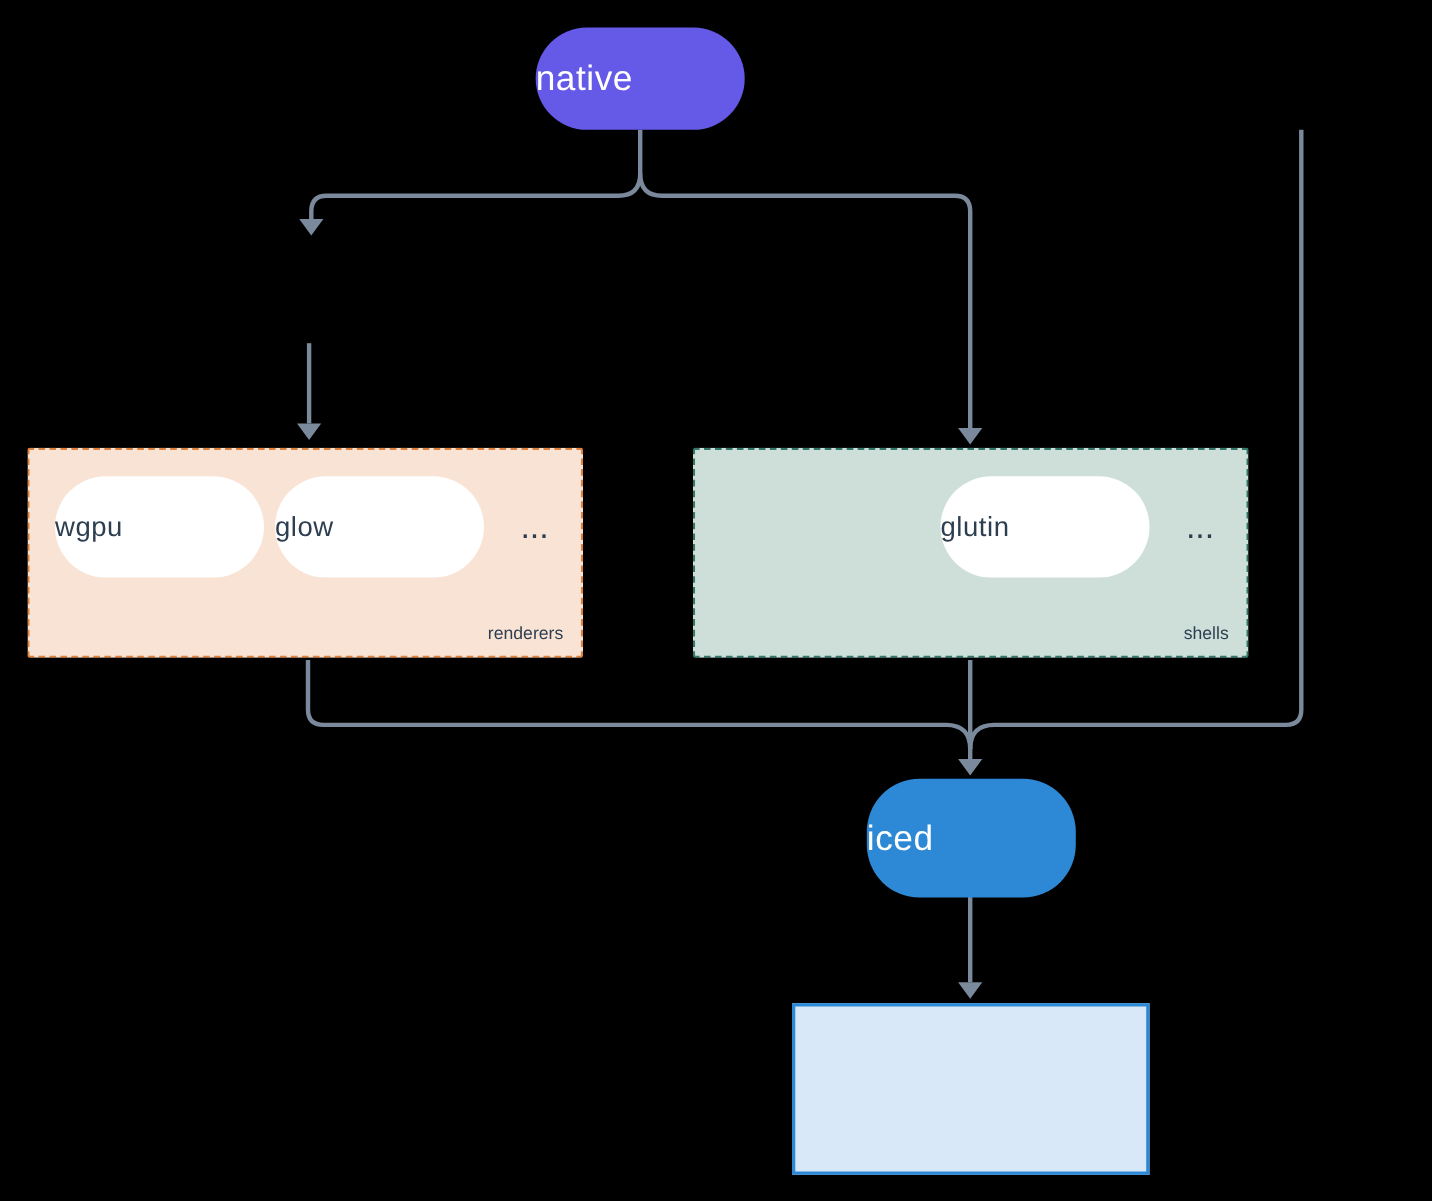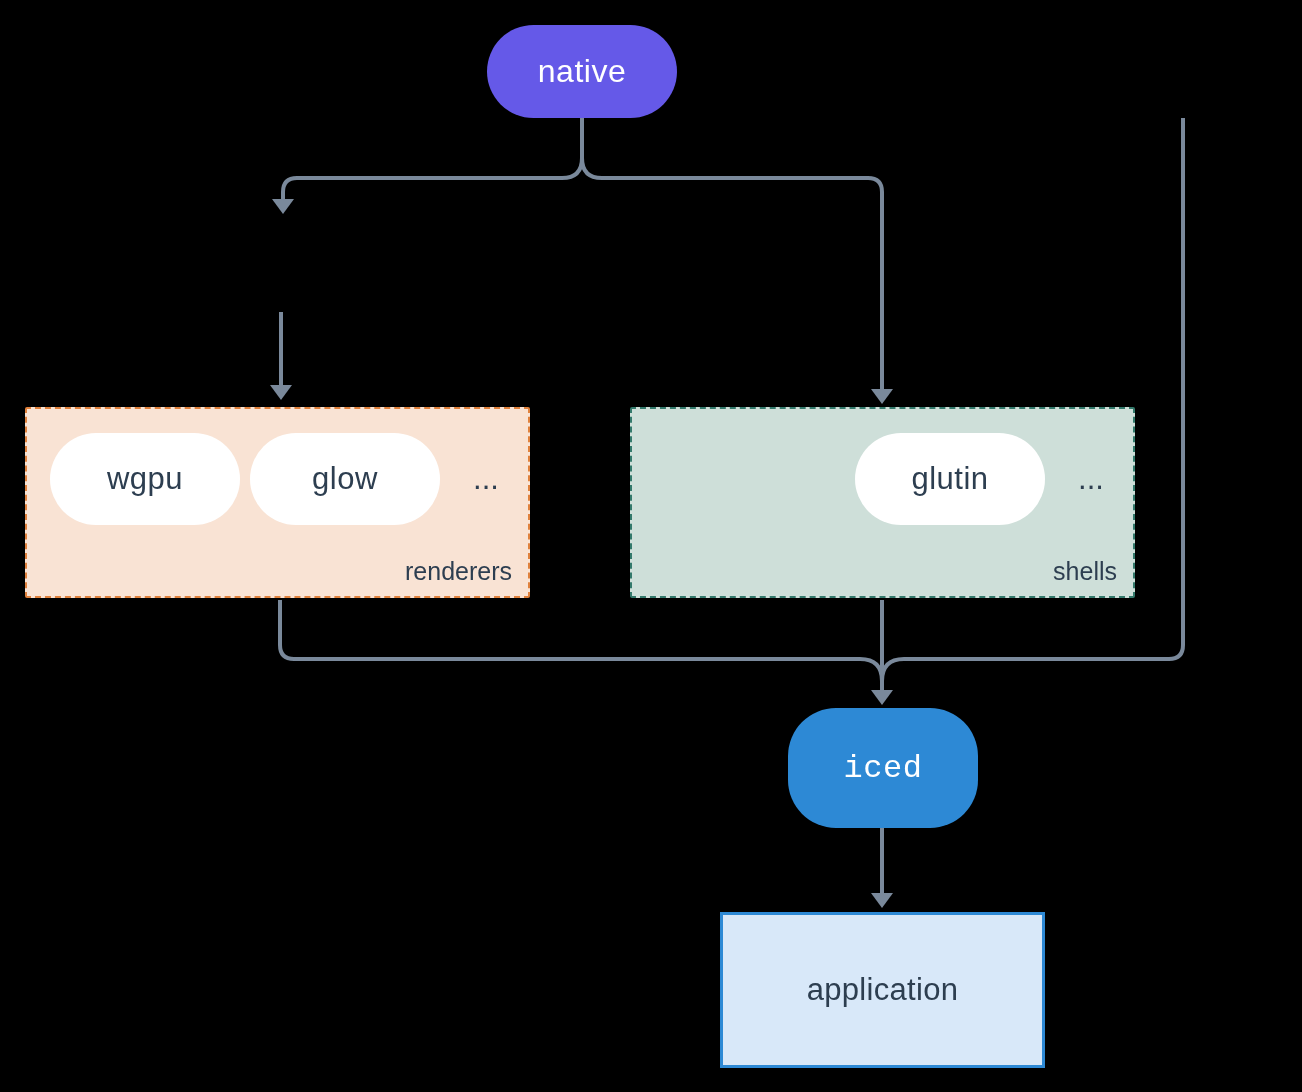--- a/index.html
+++ b/index.html
@@ -42,30 +42,30 @@
   }
   svg.connectors polygon {
     fill: var(--line);
     stroke: none;
   }
 
   .pill {
     position: absolute;
     display: flex;
     align-items: center;
-    justify-content: center;
+    justify-content: flex-start;
     border-radius: 48px;
     font-size: 32px;
     letter-spacing: 0.5px;
     color: #ffffff;
   }
   .pill.purple { background: var(--purple); }
   .pill.orange { background: var(--orange); }
   .pill.blue   { background: var(--blue); }
-  .pill.white  { background: var(--pill-white); color: var(--ink); font-size: 31px; }
+  .pill.white  { background: var(--pill-white); color: var(--ink); font-size: 25px; }
 
   .group {
     position: absolute;
     width: 505px;
     height: 191px;
     border-radius: 2px;
   }
   .group.renderers {
     background: var(--peach);
     border: 2px dashed var(--orange-border);
@@ -89,21 +89,21 @@
     display: flex;
     align-items: center;
     justify-content: center;
     font-size: 31px;
     color: var(--ink);
   }
   .group .group-label {
     position: absolute;
     right: 16px;
     bottom: 10px;
-    font-size: 25px;
+    font-size: 16px;
     color: var(--ink);
   }
 
   .app-box {
     position: absolute;
     left: 720px;
     top: 912px;
     width: 325px;
     height: 156px;
     background: var(--app-fill);
@@ -115,21 +115,21 @@
     color: var(--ink);
     font-size: 31px;
     line-height: 1.5;
     letter-spacing: 0.3px;
   }
 
   
   .node-native   { left: 487px;  top: 25px;  width: 190px; height: 93px; }
   .node-web      { left: 1088px; top: 25px;  width: 190px; height: 93px; }
   .node-graphics { left: 188px;  top: 215px; width: 190px; height: 97px; }
-  .node-iced     { left: 788px;  top: 708px; width: 190px; height: 120px; font-family: Liberation Mono, monospace; }
+  .node-iced     { left: 788px;  top: 708px; width: 190px; height: 108px; }
   .group-renderers { left: 25px;  top: 407px; }
   .group-shells    { left: 630px; top: 407px; }
   .item-1 { left: 23px; }
   .item-2 { left: 223px; }
 </style>
 </head>
 <body>
 
 <div class="canvas">
 
@@ -178,16 +178,15 @@
     </div>
     <div class="ellipsis">...</div>
     <div class="group-label">shells</div>
   </div>
 
   <div class="pill blue node-iced">
     <span>iced</span>
   </div>
 
   <div class="app-box">
-    <span>application</span>
   </div>
 
 </div>
 
 </body></html>

